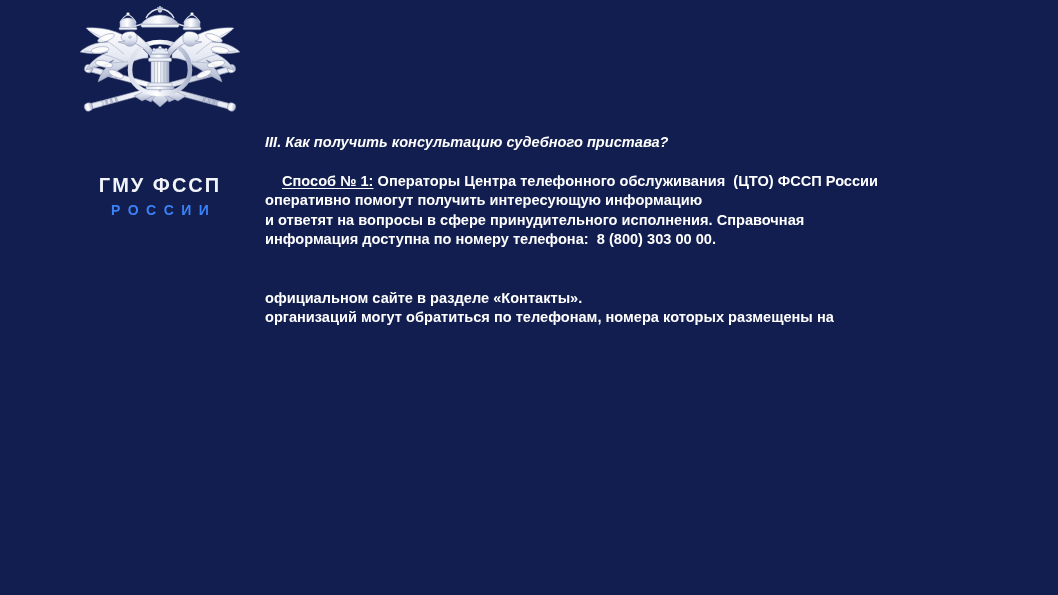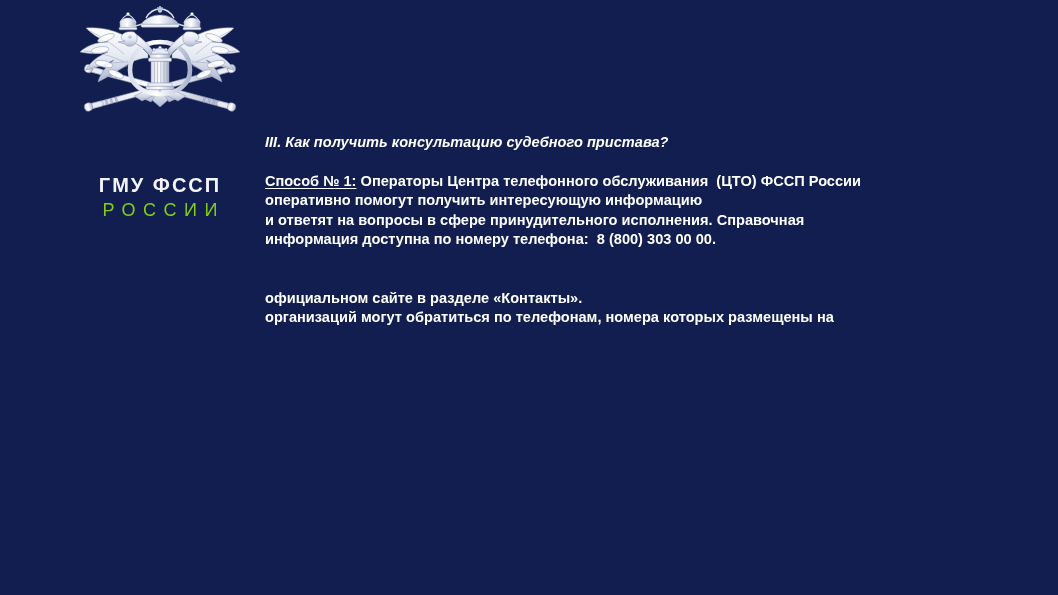--- a/index.html
+++ b/index.html
@@ -56,25 +56,25 @@
     display: block;
     font-size: 20px;
     font-weight: 700;
     letter-spacing: 2.0px;
     line-height: 24px;
     color: #f2f4fa;
     white-space: nowrap;
   }
   .emblem-line2 {
     display: block;
-    font-size: 18px;
-    font-weight: 400;
+    font-size: 14px;
+    font-weight: 700;
     letter-spacing: 7.5px;
     line-height: 26px;
-    color: #84cc16;
+    color: #3b82f6;
     white-space: nowrap;
     text-indent: 7.5px;
   }
 
   
   .content {
     position: absolute;
     left: 265px;
     top: 133px;
     width: 740px;
@@ -93,20 +93,21 @@
     line-height: 19.3px;
     color: #ffffff;
   }
   .para .ln {
     display: block;
     white-space: pre;
   }
   .label-underline {
     text-decoration: underline;
     text-underline-offset: 2px;
+    margin-left: 17px;
   }
   .gap-lg { height: 20px; }
 </style>
 </head>
 <body>
 
 <div class="slide">
 
   <div class="emblem">
 

